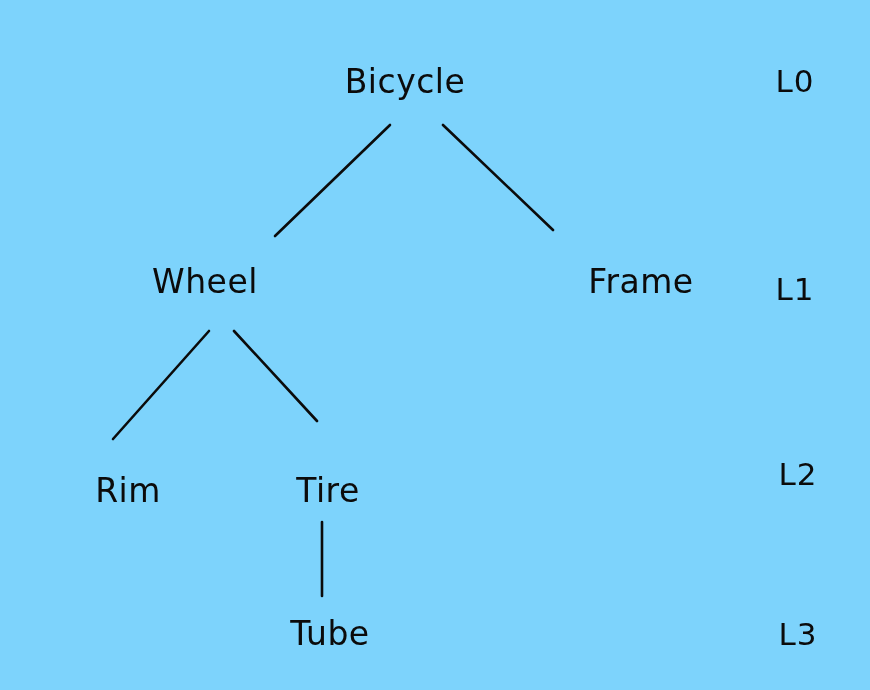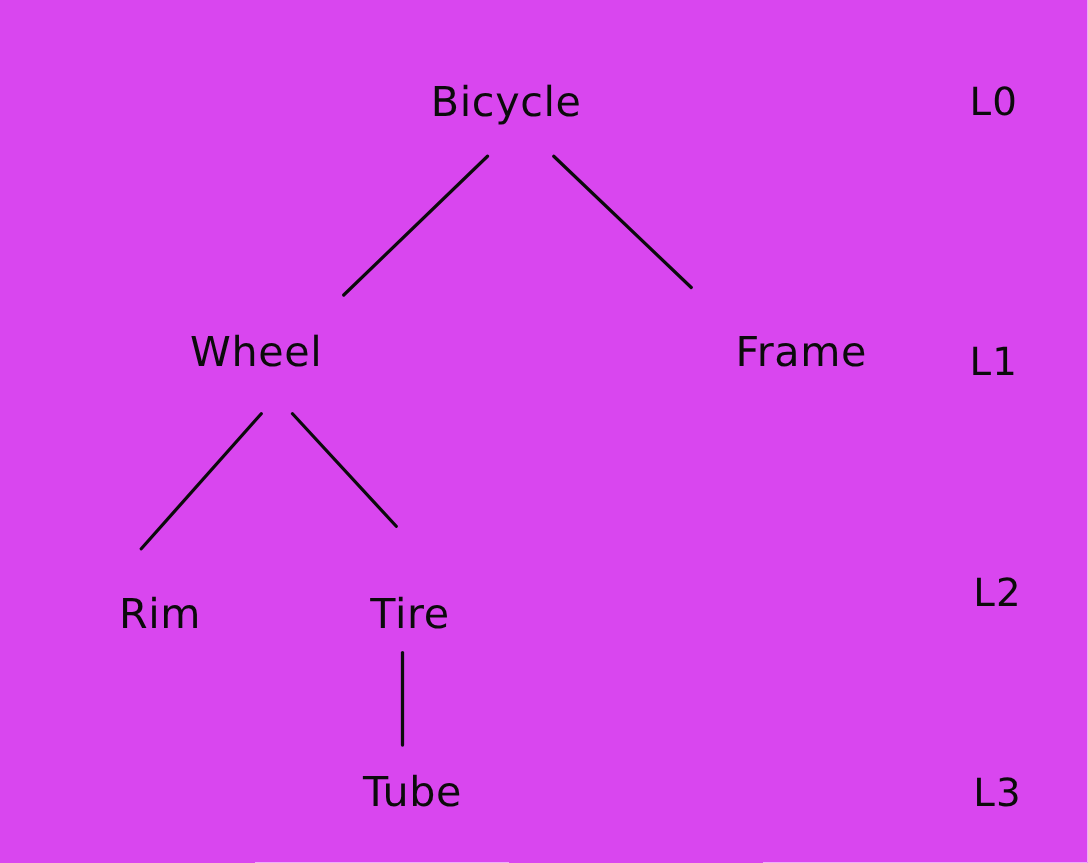--- a/index.html
+++ b/index.html
@@ -11,21 +11,21 @@
   body {
     width: 870px;
     height: 690px;
     overflow: hidden;
     font-family: "DejaVu Sans", sans-serif;
   }
   #canvas {
     position: relative;
     width: 870px;
     height: 690px;
-    background: #d946ef;
+    background: #7dd3fc;
   }
   svg#tree {
     position: absolute;
     top: 0;
     left: 0;
     width: 870px;
     height: 690px;
     display: block;
   }
   .node-label {

